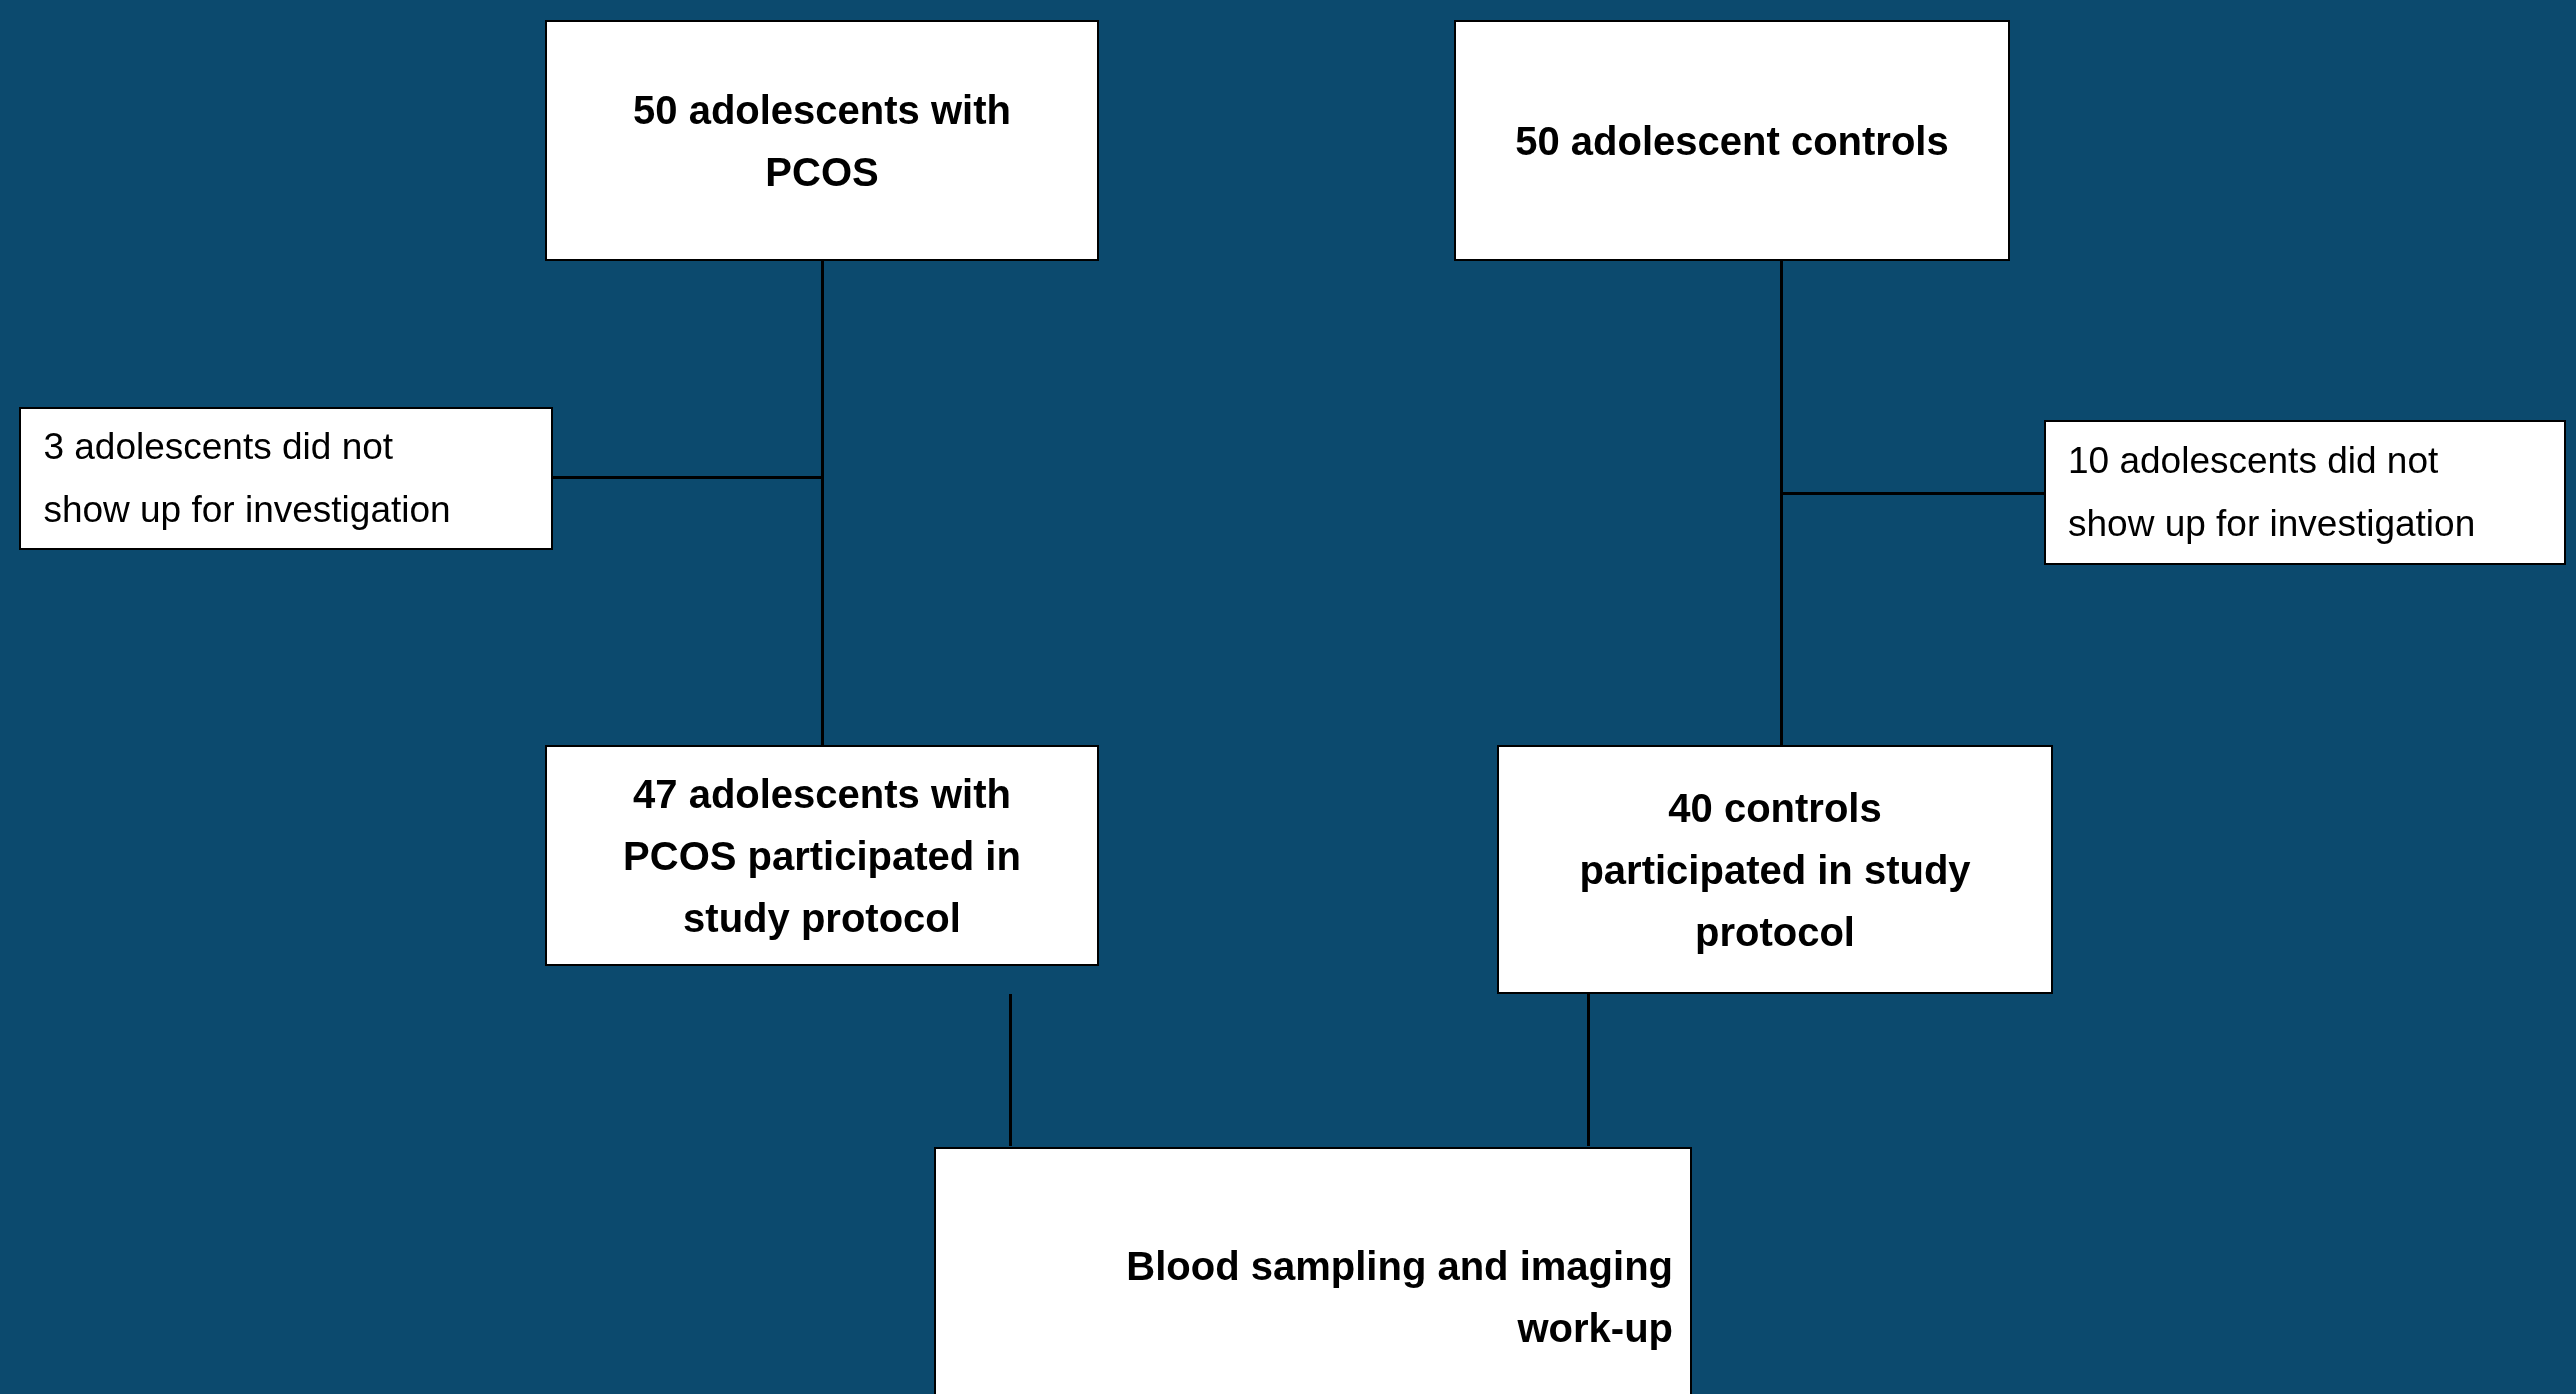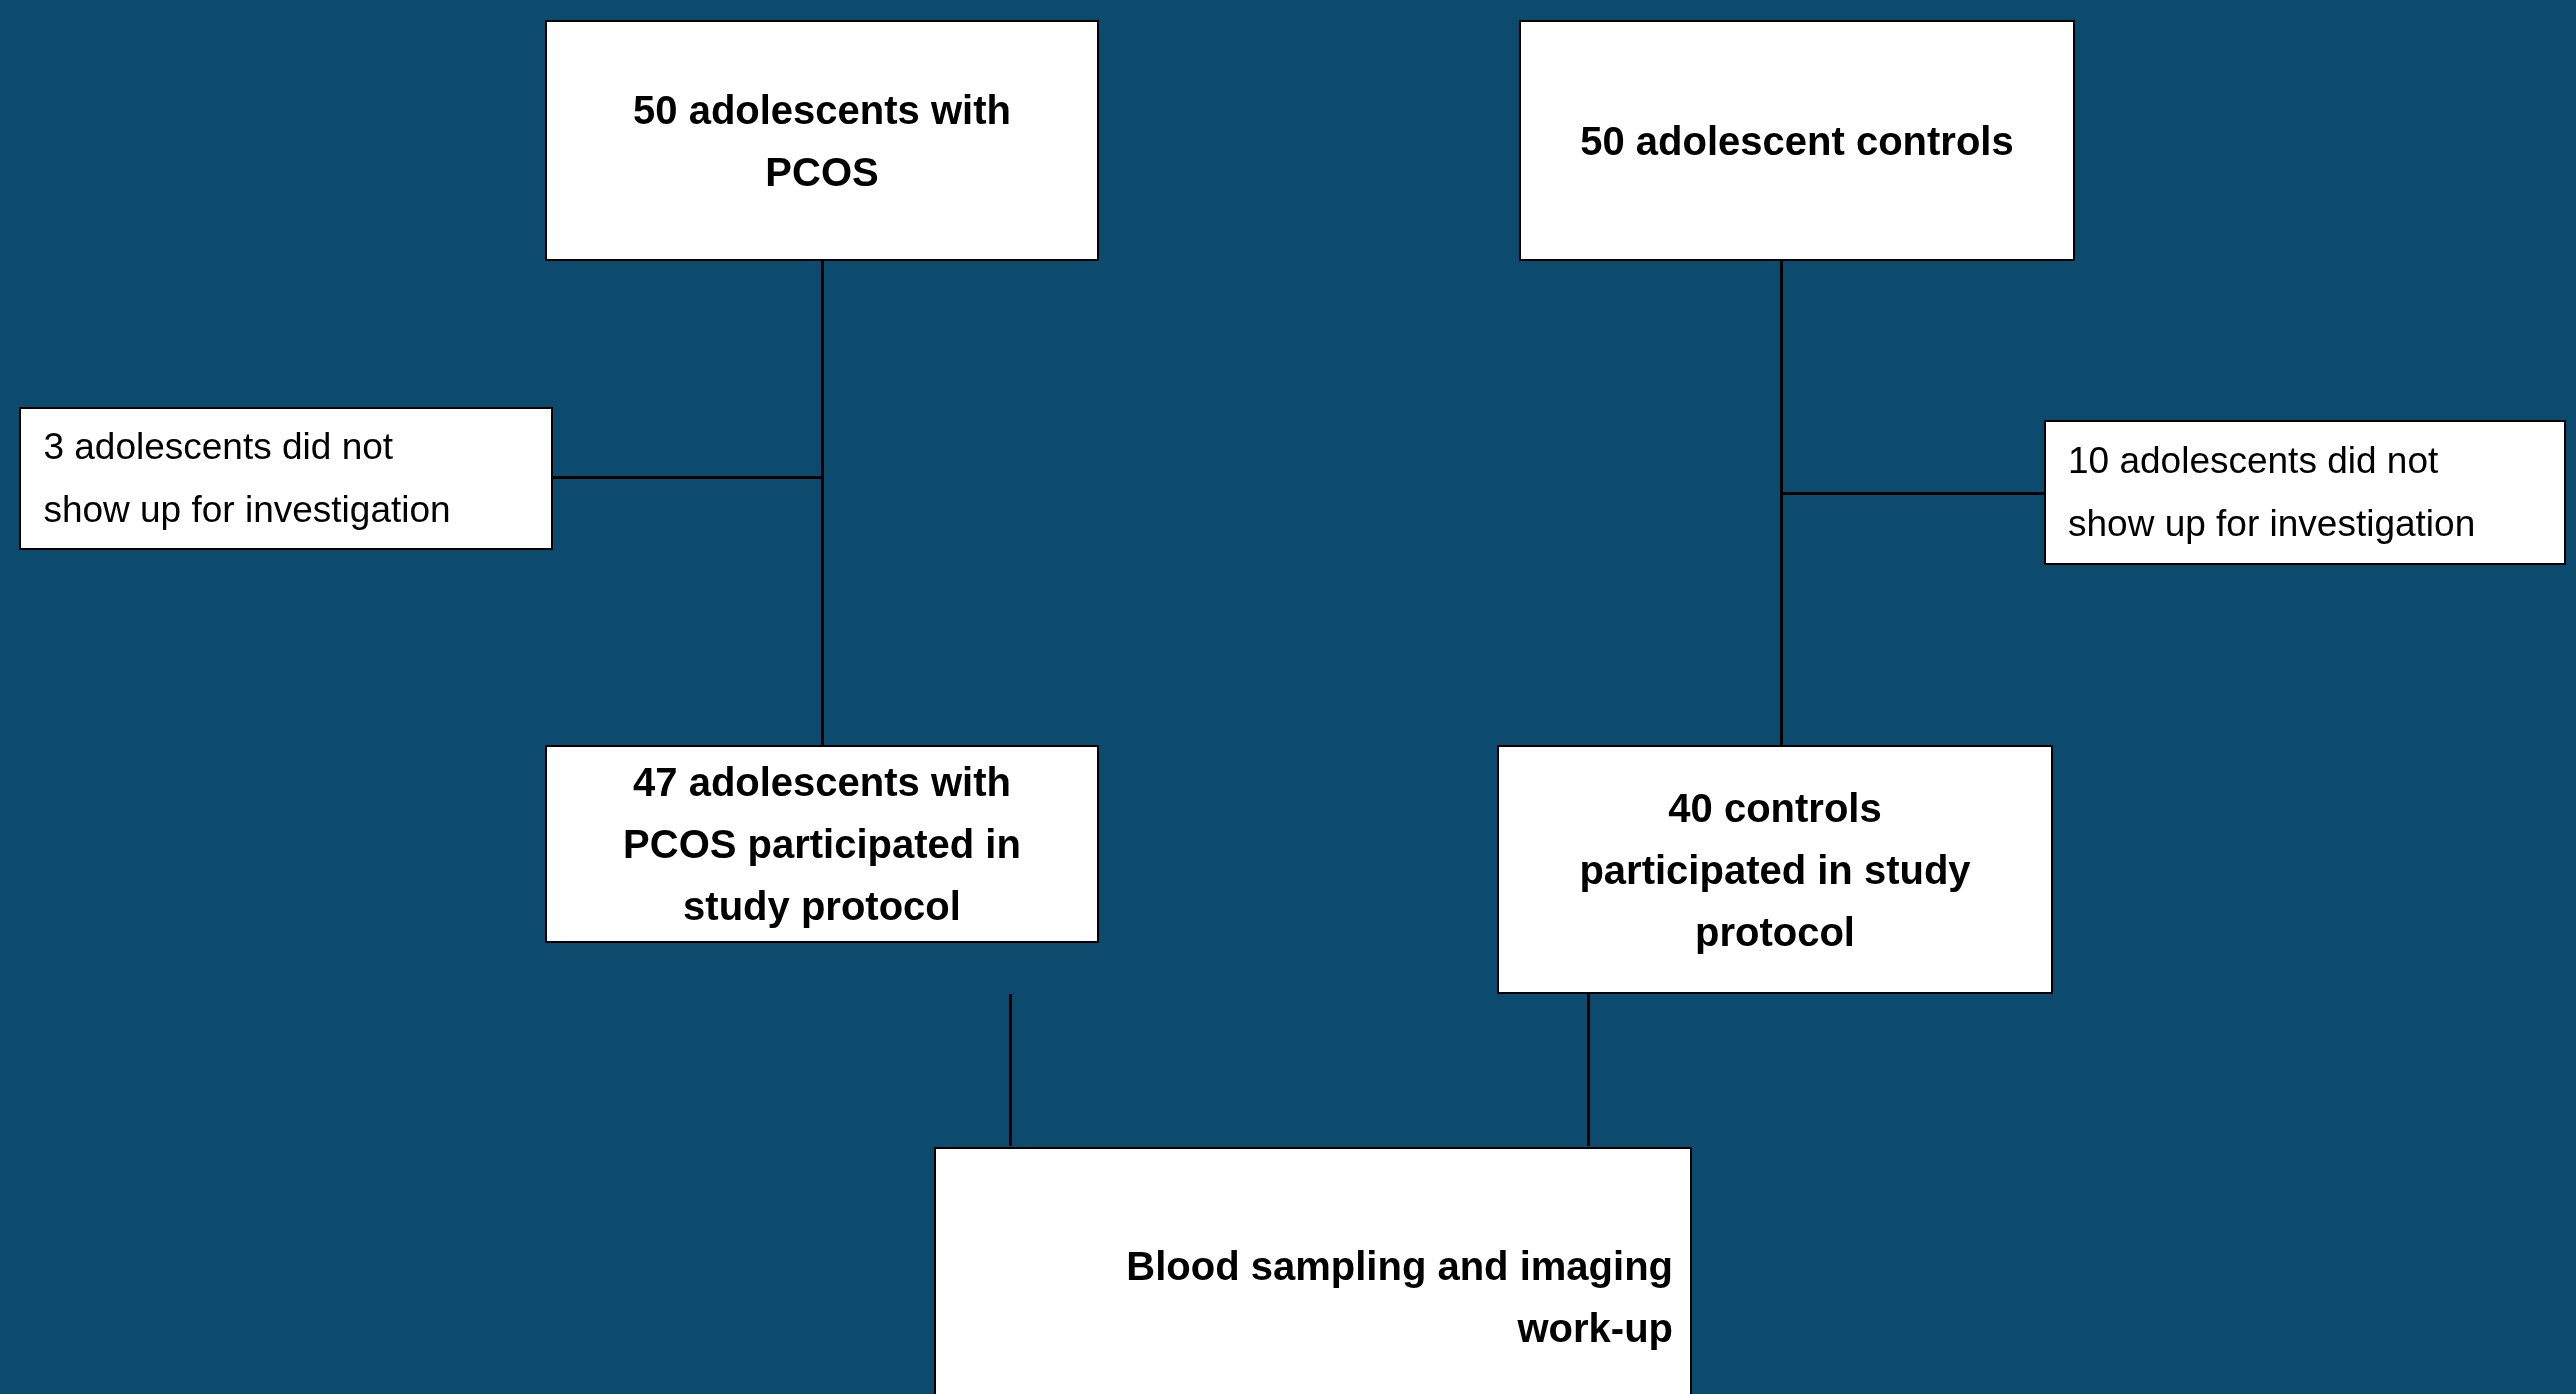--- a/index.html
+++ b/index.html
@@ -45,24 +45,24 @@
     line-height: 1.7;
     padding: 0 17px 0 22px;
   }
   .connector {
     position: absolute;
     background: #000000;
   }
 
   
   #box-pcos-enrolled        { left: 545px;  top: 20px;   width: 554px; height: 241px; }
-  #box-controls-enrolled    { left: 1519px; top: 20px;   width: 556px; height: 241px; }
+  #box-controls-enrolled    { left: 1454px; top: 20px;   width: 556px; height: 241px; }
   #box-pcos-dropout         { left: 19.4px;   top: 407px;  width: 534px; height: 143px; }
   #box-controls-dropout     { left: 2044px; top: 420px;  width: 522px; height: 145px; }
-  #box-pcos-participated    { left: 545px;  top: 745px;  width: 554px; height: 198px; }
+  #box-pcos-participated    { left: 545px;  top: 745px;  width: 554px; height: 221px; }
   #box-controls-participated{ left: 1497px; top: 745px;  width: 556px; height: 249px; }
   #box-workup               { left: 934px; top: 1147px; width: 758px; height: 300px; text-align: right; }
 
   #line-pcos-vertical       { left: 821px;  top: 261px;  width: 2.5px;   height: 484px; }
   #line-controls-vertical   { left: 1780px; top: 261px;  width: 2.5px;   height: 484px; }
   #line-pcos-dropout        { left: 553px;  top: 476px;  width: 268px; height: 2.5px; }
   #line-controls-dropout    { left: 1780px; top: 492px;  width: 264px; height: 2.5px; }
   #line-pcos-to-workup      { left: 1009px; top: 994px; width: 2.5px;   height: 152px; }
   #line-controls-to-workup  { left: 1587px; top: 994px; width: 2.5px;   height: 152px; }
 </style>

